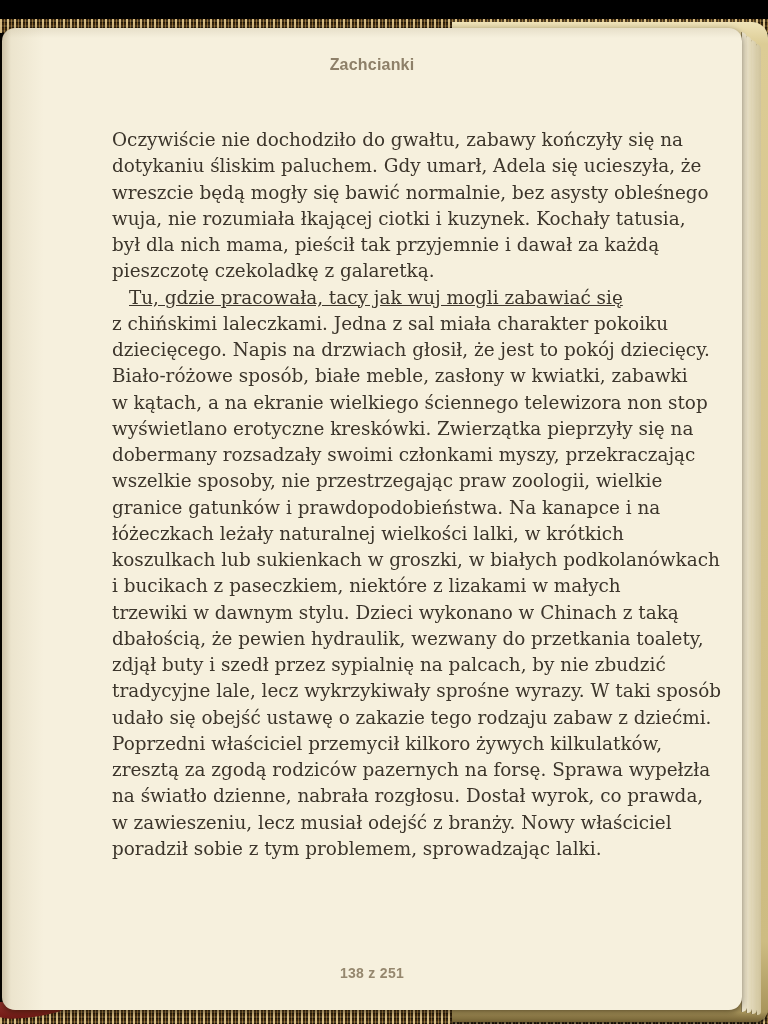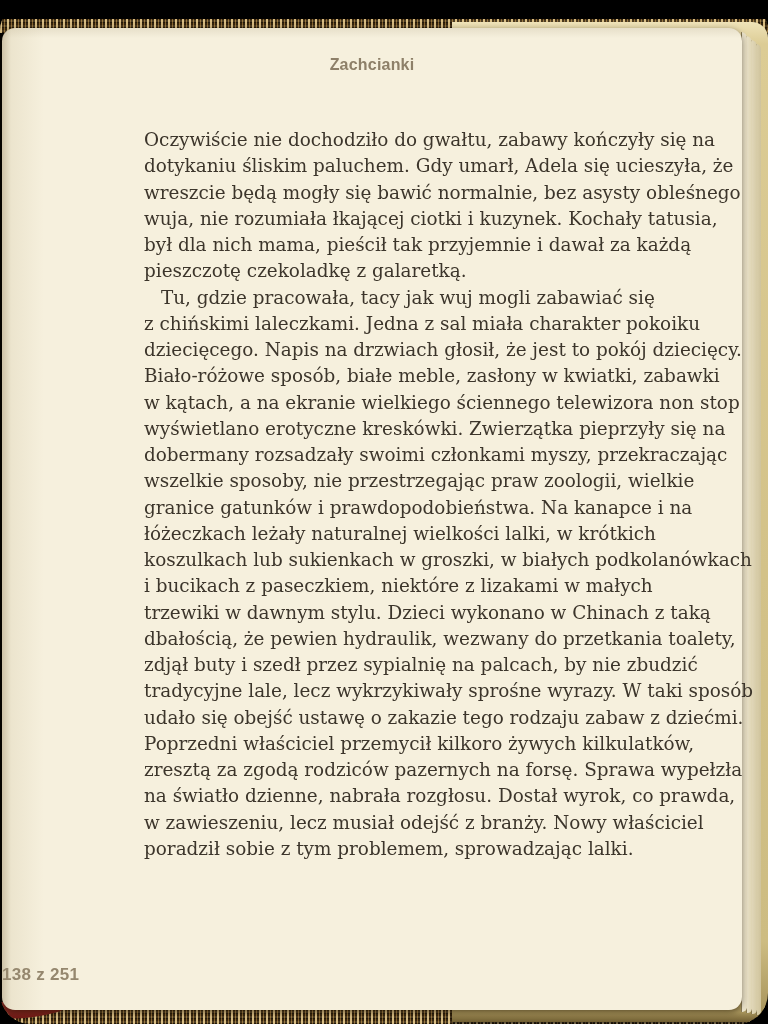--- a/index.html
+++ b/index.html
@@ -1,19 +1,18 @@
 <!DOCTYPE html>
 <html><head>
 <meta charset="utf-8">
 <style>
   html,body{margin:0;padding:0;background:#000;}
   .screen{
     position:relative;width:768px;height:1024px;background:#000;overflow:hidden;
     font-family:"Liberation Sans",sans-serif;
-    border-radius:31px;
   }
   
   .weave{
     position:absolute;left:0;right:0;z-index:1;background-color:#6b5127;
     background-image:
       repeating-linear-gradient(90deg, rgba(226,199,140,.9) 0 2px, rgba(20,10,0,.55) 2px 4px, rgba(168,128,66,.55) 4px 5px, rgba(0,0,0,.45) 5px 7px),
       repeating-linear-gradient(0deg, rgba(0,0,0,.45) 0 1px, rgba(222,196,138,.28) 1px 3px, rgba(80,52,16,.5) 3px 5px);
   }
   .weave-top{top:19px;height:14px;}
   .weave-bottom{bottom:0;height:20px;}
@@ -47,27 +46,27 @@
       #f6f0dd;
     box-shadow:0 2px 6px rgba(30,18,2,.55);
   }
   .chapter-title{
     position:absolute;top:28px;left:0;right:0;text-align:center;
     font-size:16px;font-weight:bold;color:#8e8069;letter-spacing:.2px;
   }
   .body-text{
     position:absolute;top:99px;left:110px;width:566px;
     font-family:"DejaVu Serif","Liberation Serif",serif;
-    font-size:18.4px;color:#3c352b;margin-left:32px;
+    font-size:18.4px;color:#3c352b;
   }
   .body-text .line{height:26.25px;line-height:26.25px;white-space:nowrap;}
-  .body-text .line.indent{padding-left:17px;}
+  .body-text .line.indent{padding-left:17px;text-decoration:underline;}
   .page-indicator{
-    position:absolute;top:937px;left:0;right:0;text-align:left;
-    font-size:17px;font-weight:bold;color:#95876e;letter-spacing:.3px;
+    position:absolute;top:937px;left:0;right:0;text-align:center;
+    font-size:14px;font-weight:bold;color:#95876e;letter-spacing:.3px;
   }
 </style>
 </head>
 <body>
 
 <div class="screen">
   <div class="weave weave-top"></div>
   <div class="weave weave-bottom"></div>
   <div class="pageblock"></div>
   <div class="pedge e4"></div>

